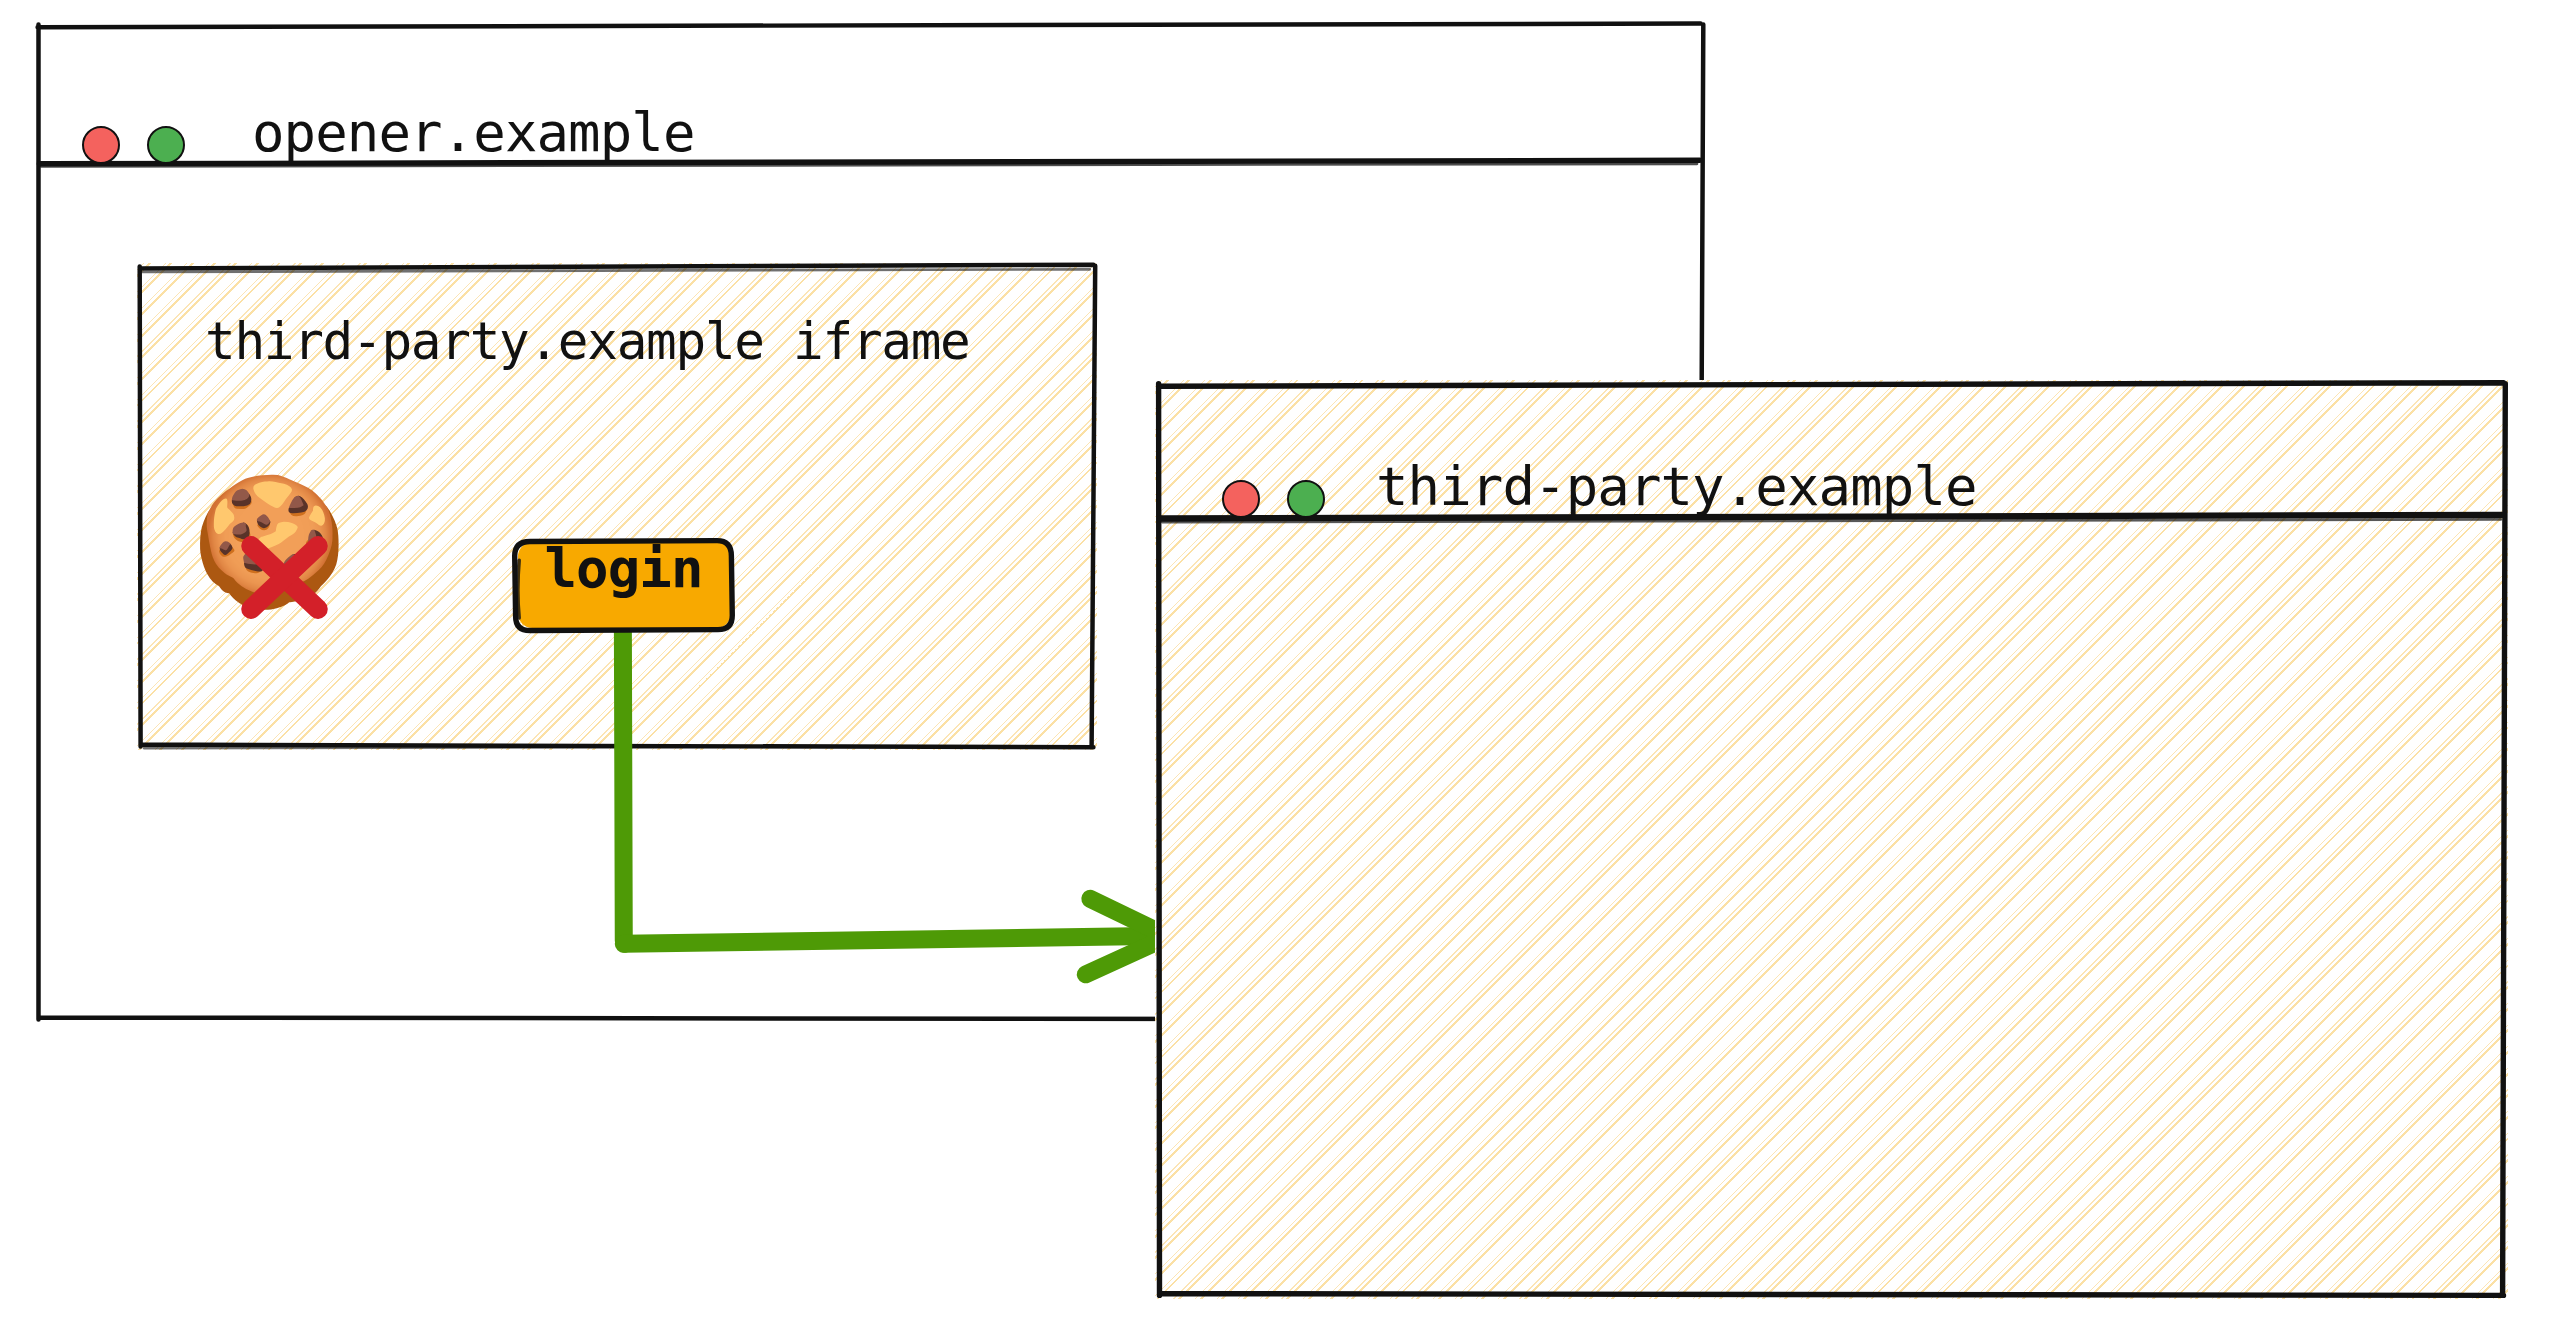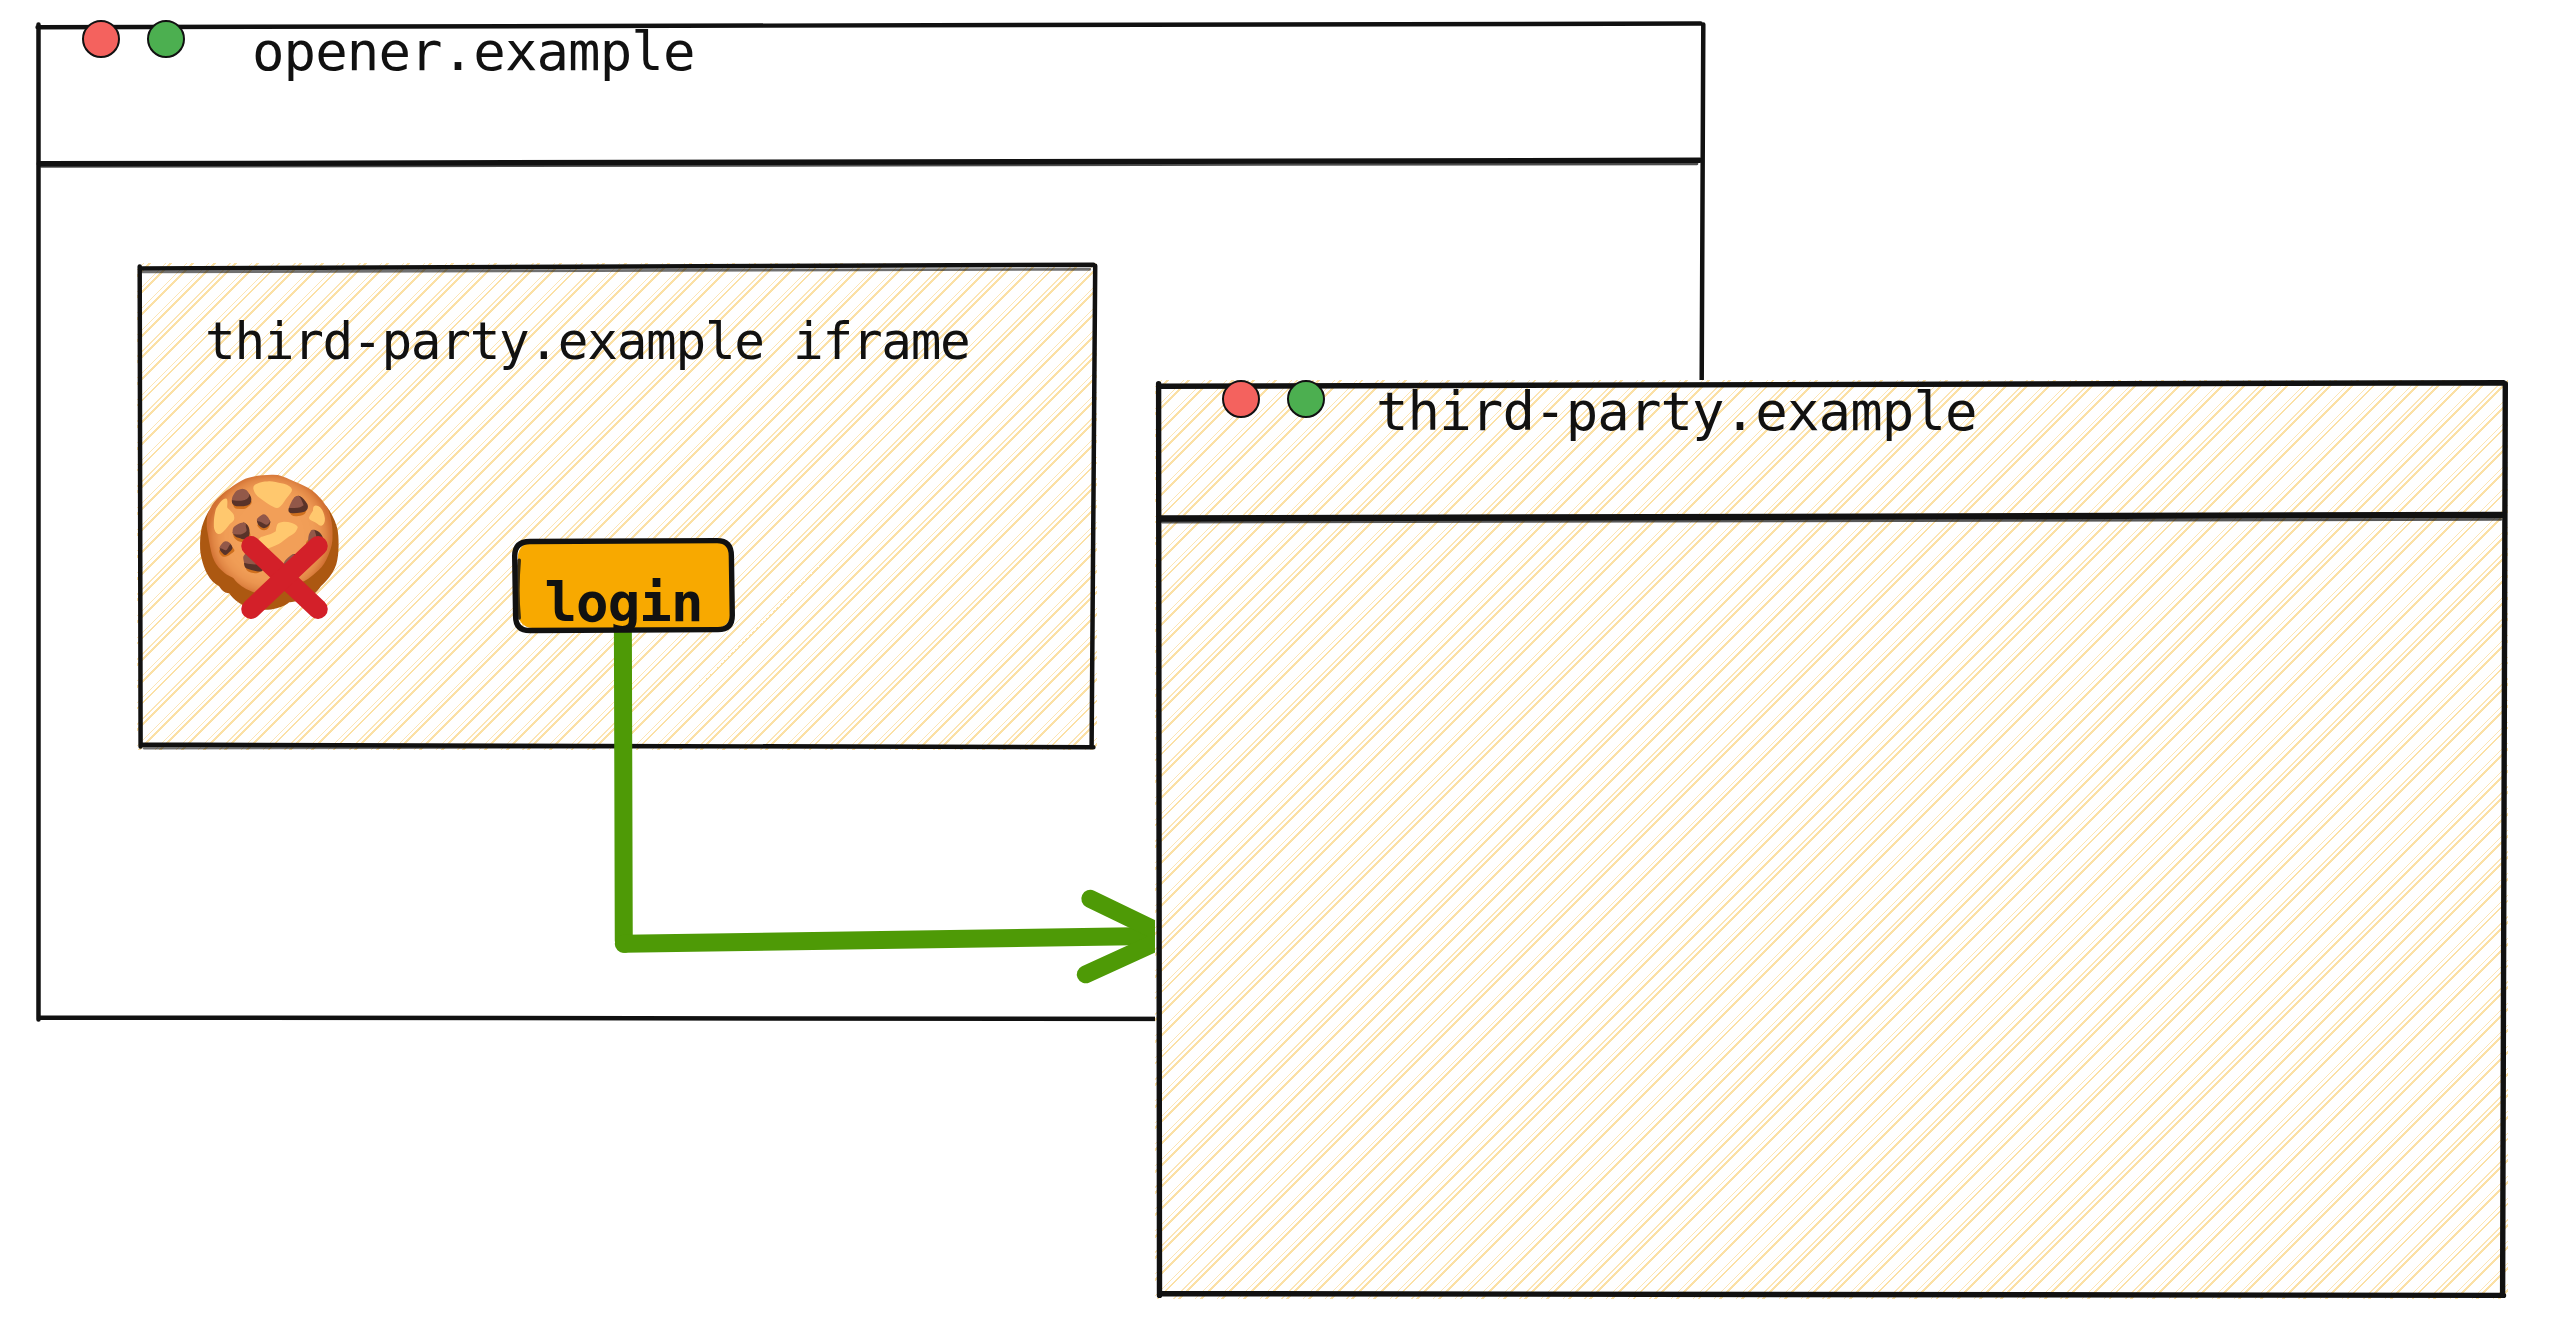--- a/index.html
+++ b/index.html
@@ -50,21 +50,21 @@
     pointer-events: none;
   }
   .win-frame svg { display: block; width: 100%; height: 100%; overflow: visible; }
 
   .titlebar {
     position: absolute;
     left: 0;
     right: 0;
     top: 0;
     display: flex;
-    align-items: flex-start;
+    align-items: flex-end;
     box-sizing: border-box;
   }
   .dot {
     border-radius: 50%;
     border: 2.7px solid #111;
     box-sizing: border-box;
     flex: none;
   }
   .dot-red   { background: #f4625e; }
   .dot-green { background: #4caf50; }
@@ -147,21 +147,21 @@
     left: 47px;
     top: 52px;
     width: 93px;
     height: 93px;
   }
 
   
   .login-btn {
     position: absolute;
     display: flex;
-    align-items: flex-end;
+    align-items: flex-start;
     justify-content: center;
   }
   .login-btn .fill {
     position: absolute;
     inset: 5.4px 4.5px 6.3px 6.3px;
     background: #F8A900;
     border-radius: 14.4px;
   }
   .login-btn .sketch {
     position: absolute;

